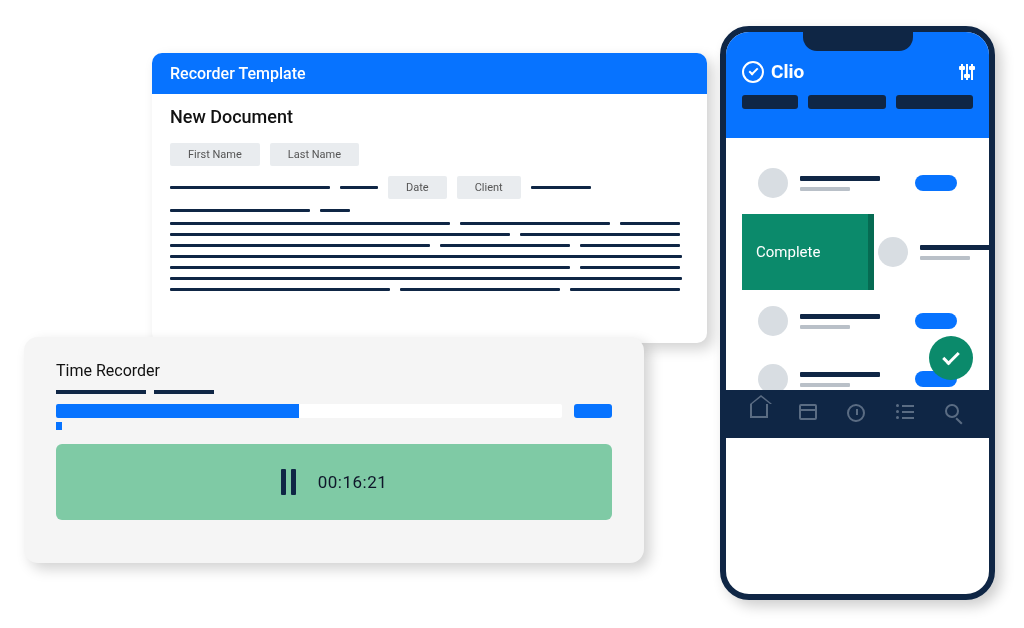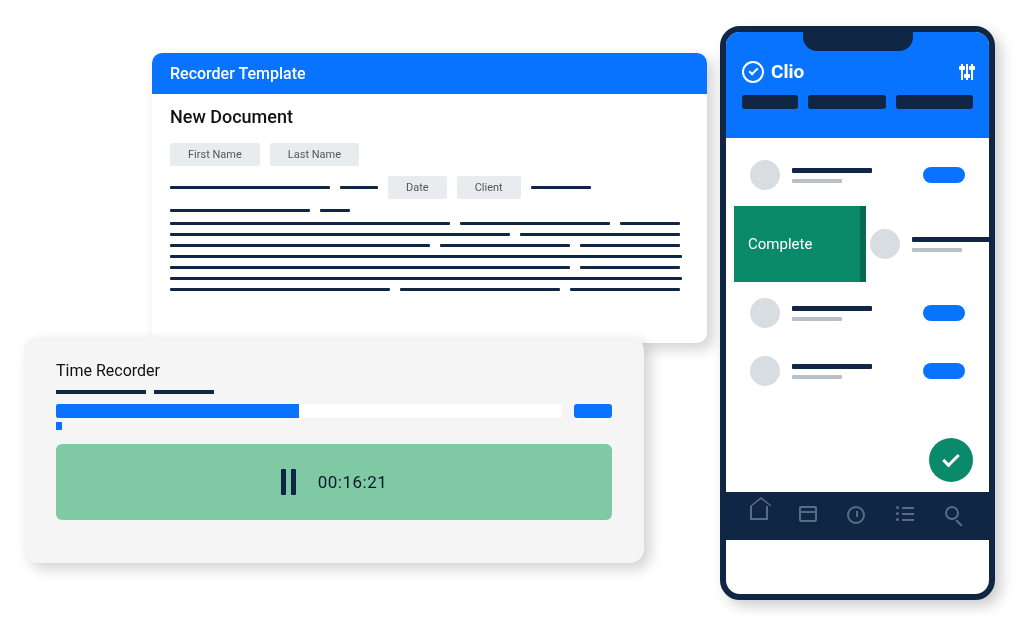--- a/index.html
+++ b/index.html
@@ -74,21 +74,21 @@
 
 
 .phone {
   position: absolute;
   left: 720px;
   top: 26px;
   width: 275px;
   height: 574px;
   background: #fff;
   border: 6px solid #0f2645;
-  border-radius: 20px;
+  border-radius: 29px;
   box-shadow: 6px 6px 14px rgba(0,0,0,0.2);
   overflow: hidden;
 }
 .notch {
   position: absolute;
   top: -1px;
   left: 50%;
   transform: translateX(-50%);
   width: 110px;
   height: 20px;
@@ -114,21 +114,21 @@
 .settings-icon .bar { width: 2px; height: 16px; background: #fff; position: relative; }
 .settings-icon .bar::after { content: ""; position: absolute; left: -2px; width: 6px; height: 4px; background: #fff; border-radius: 1px; }
 .settings-icon .bar:nth-child(1)::after { top: 2px; }
 .settings-icon .bar:nth-child(2)::after { bottom: 2px; }
 .settings-icon .bar:nth-child(3)::after { top: 2px; }
 .phone-tabs { display: flex; gap: 10px; margin-top: 12px; }
 .phone-tab { height: 14px; background: #0f2645; border-radius: 3px; }
 .phone-tab.active { width: 58px; }
 .phone-tab:not(.active) { width: 80px; }
 
-.phone-list { padding: 8px; position: relative; height: 402px; overflow: hidden; }
+.phone-list { padding: 16px; position: relative; height: 300px; overflow: hidden; }
 .phone-row { display: flex; align-items: center; padding: 14px 16px; gap: 12px; }
 .avatar { width: 30px; height: 30px; background: #d8dde2; border-radius: 50%; flex-shrink: 0; }
 .row-lines { flex: 1; }
 .row-lines .l1 { width: 80px; height: 5px; background: #0f2645; border-radius: 1px; margin-bottom: 6px; }
 .row-lines .l2 { width: 50px; height: 4px; background: #b9c0c8; border-radius: 1px; }
 .pill { width: 42px; height: 16px; background: #0773ff; border-radius: 8px; }
 
 .complete-row { position: relative; height: 76px; margin: 2px 0; }
 .complete-badge {
   position: absolute; left: 0; top: 0; bottom: 0;

